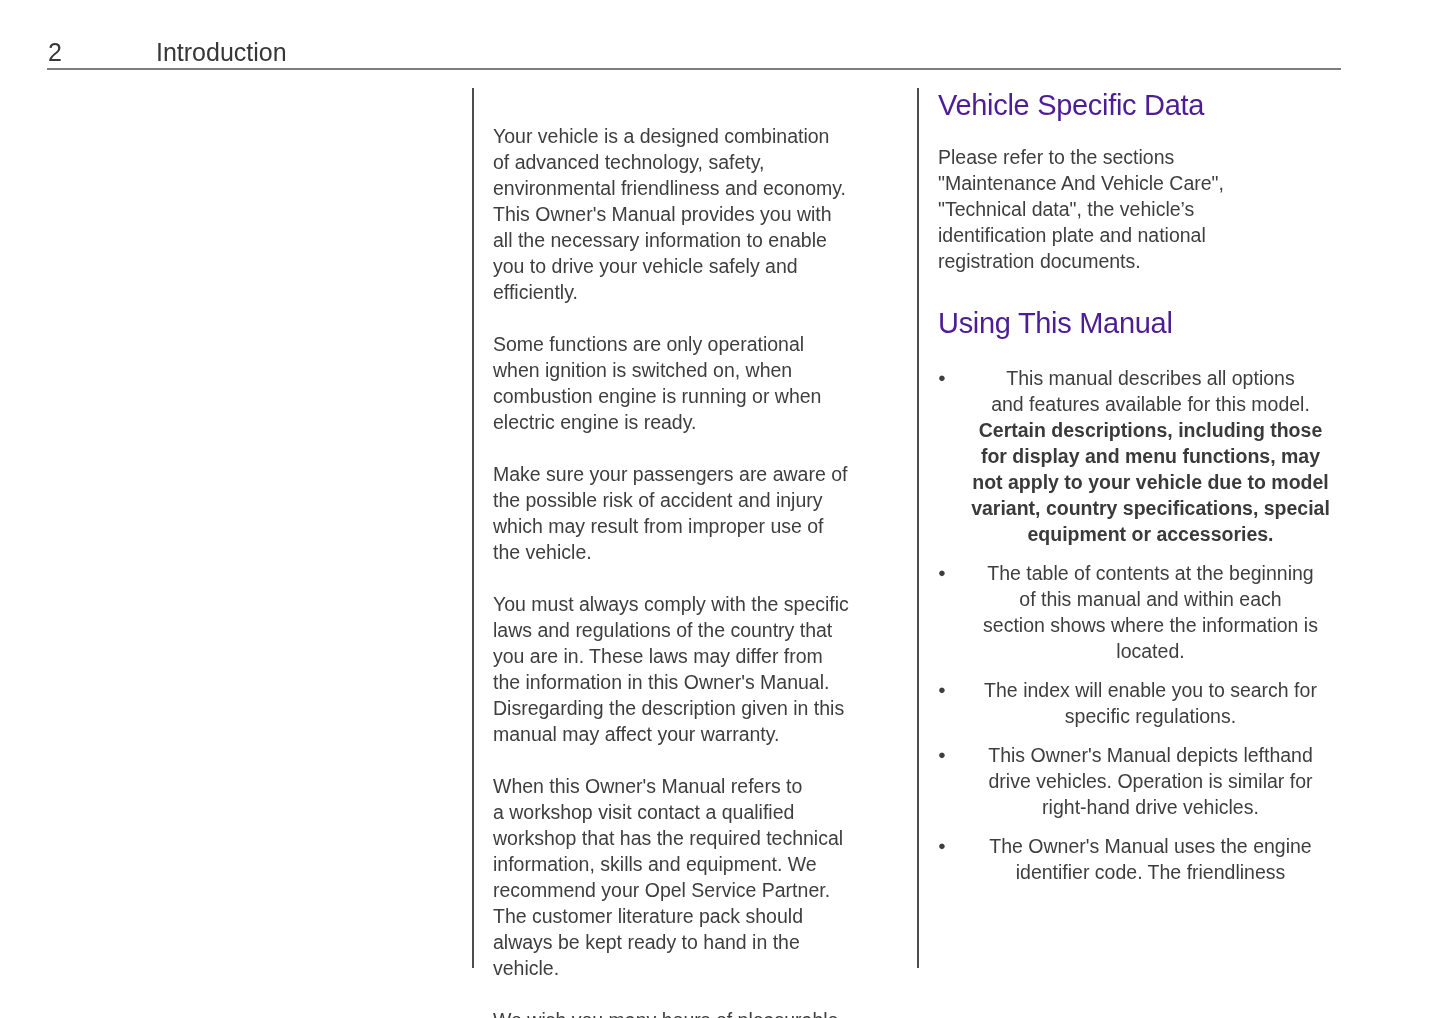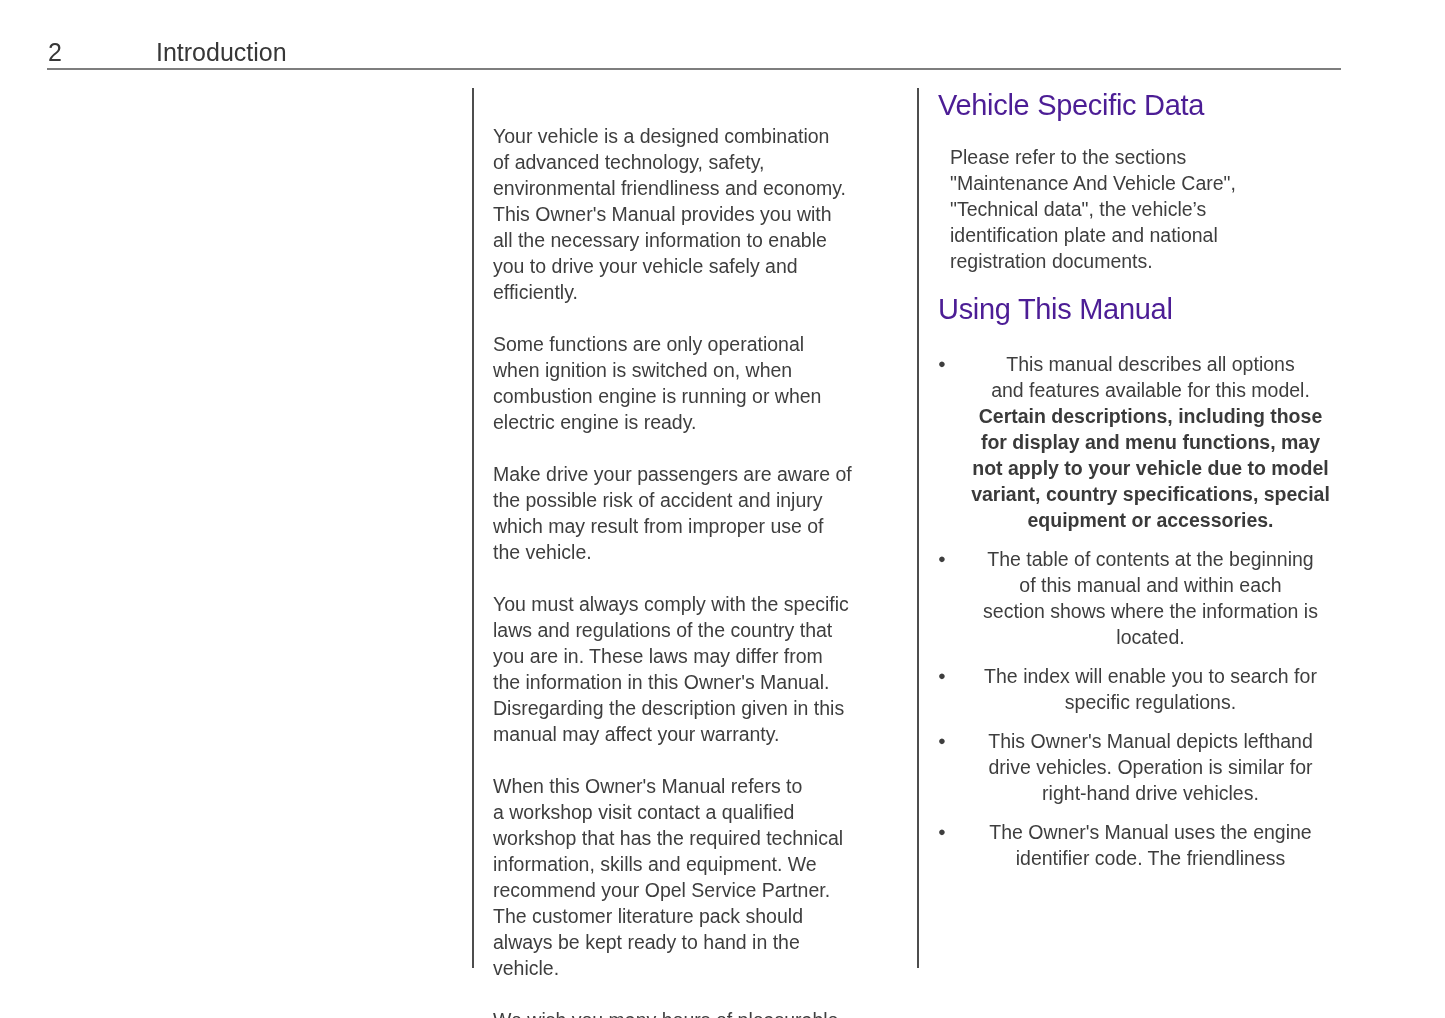--- a/index.html
+++ b/index.html
@@ -83,25 +83,25 @@
   .col-right .heading {
     font-size: 29px;
     line-height: 38px;
     font-weight: 400;
     letter-spacing: -0.3px;
     color: #4c1d95;
     margin: 0 0 20px 0;
     white-space: pre-line;
   }
   .col-right .heading.second {
-    margin-top: 16px;
+    margin-top: 30px;
     margin-bottom: 23px;
   }
   .col-right .body-text {
-    margin: 12px;
+    margin: 0;
     white-space: pre-line;
   }
   .bullet-list {
     list-style: none;
     margin: 0;
     padding: 0;
   }
   .bullet-item {
     display: flex;
     margin: 0 0 13px 0;
@@ -143,21 +143,21 @@
 of advanced technology, safety,
 environmental friendliness and economy.
 This Owner's Manual provides you with
 all the necessary information to enable
 you to drive your vehicle safely and
 efficiently.</p>
     <p>Some functions are only operational
 when ignition is switched on, when
 combustion engine is running or when
 electric engine is ready.</p>
-    <p>Make drive your passengers are aware of
+    <p>Make sure your passengers are aware of
 the possible risk of accident and injury
 which may result from improper use of
 the vehicle.</p>
     <p>You must always comply with the specific
 laws and regulations of the country that
 you are in. These laws may differ from
 the information in this Owner's Manual.
 Disregarding the description given in this
 manual may affect your warranty.</p>
     <p>When this Owner's Manual refers to

